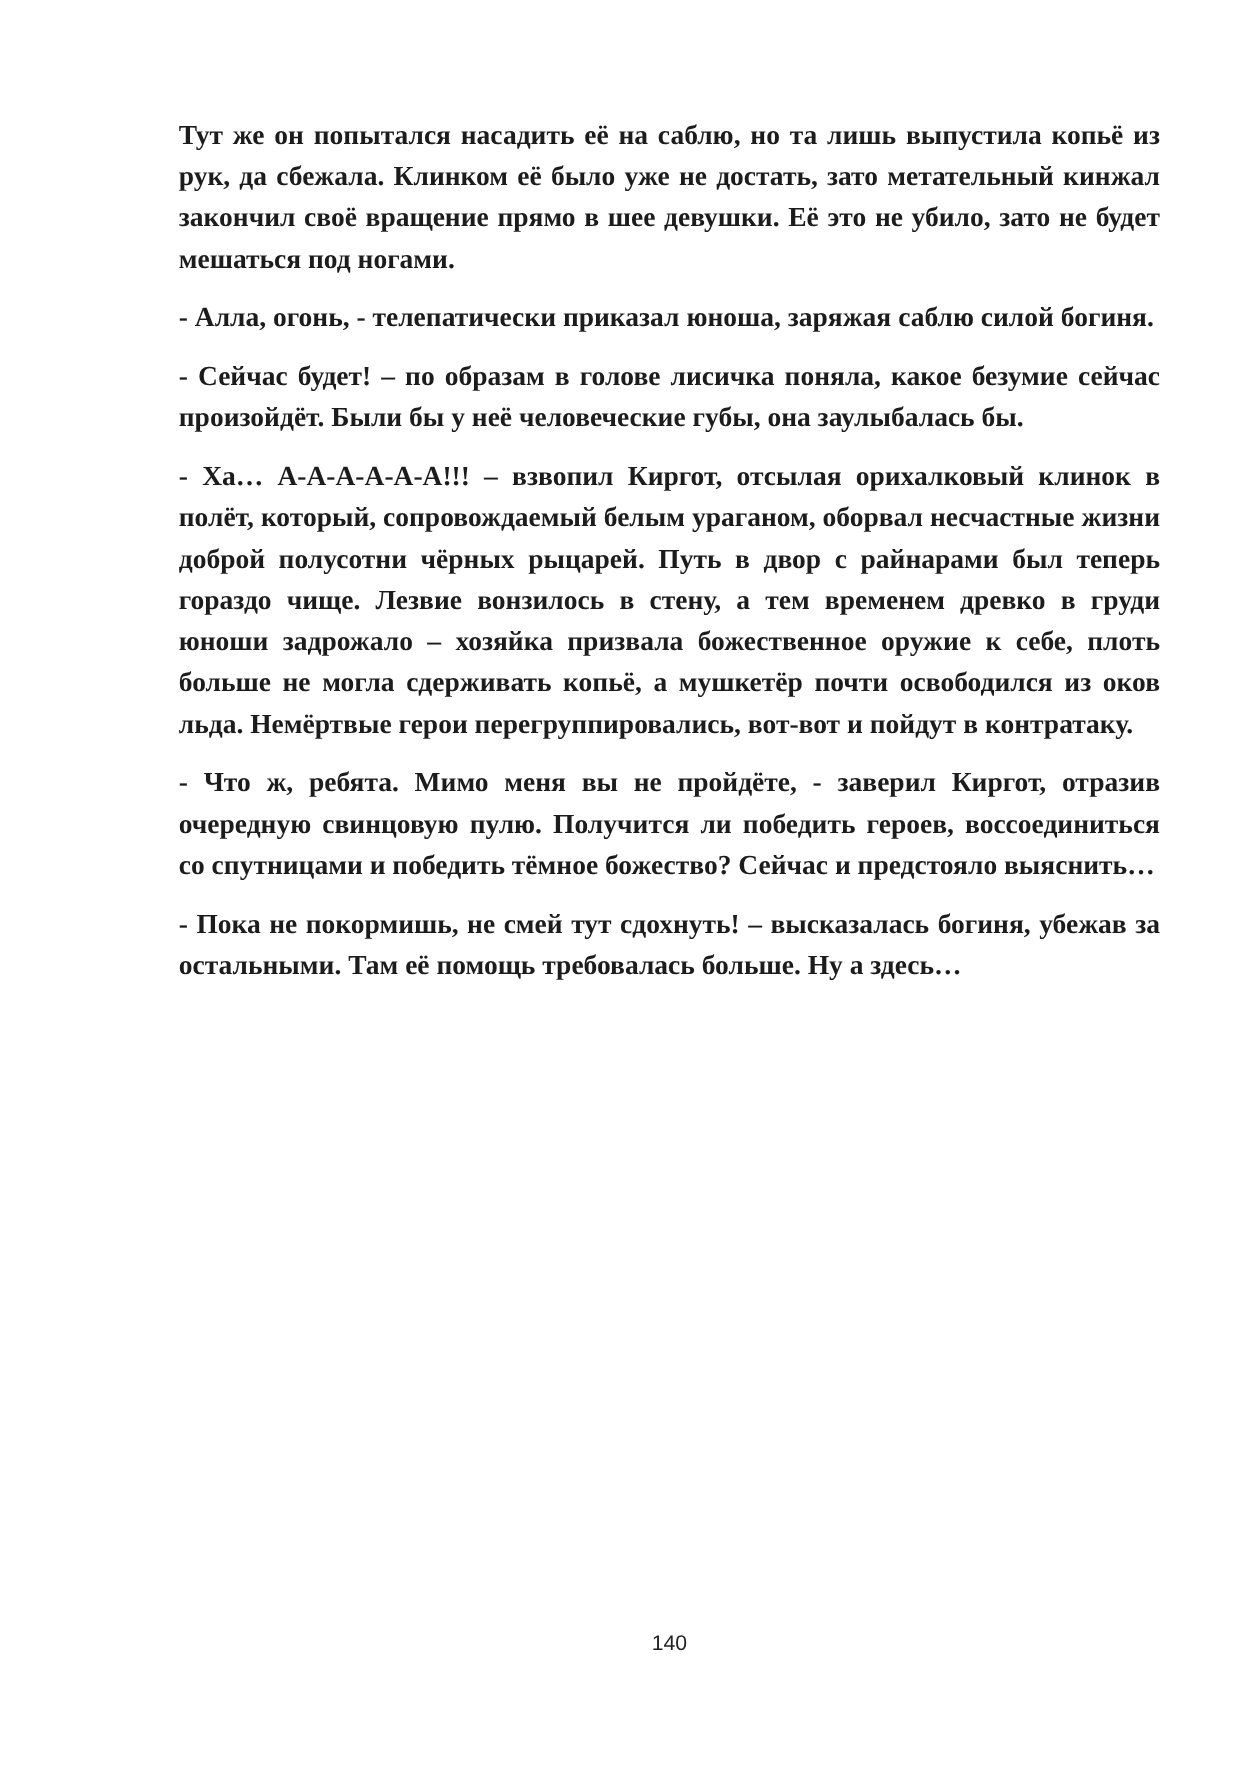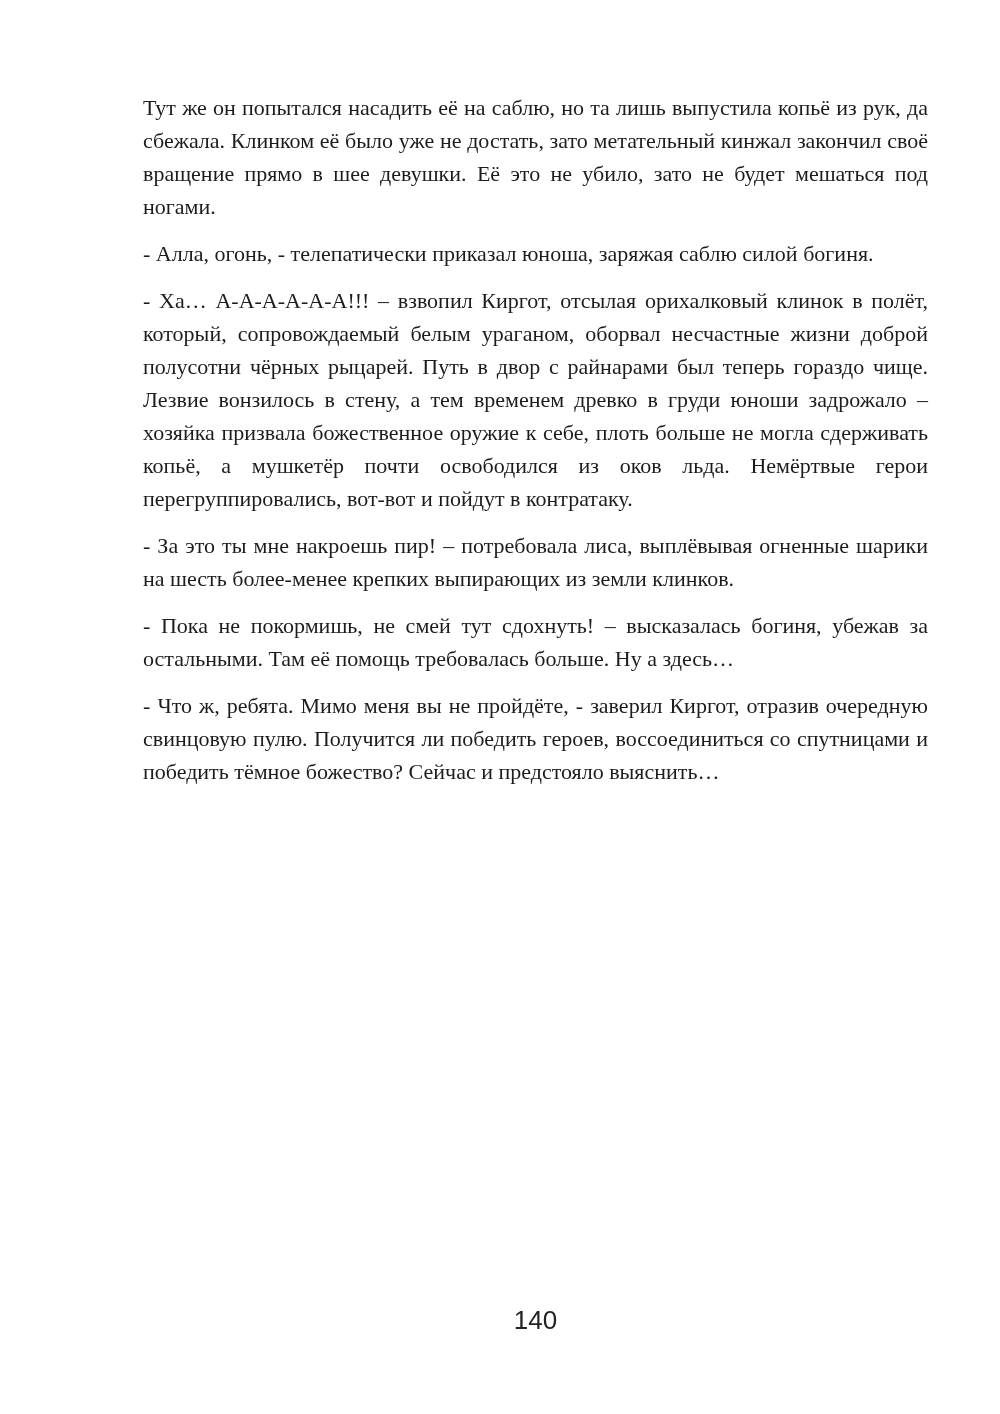--- a/index.html
+++ b/index.html
@@ -22,45 +22,46 @@
     font-family: "Liberation Serif", serif;
     font-size: 22px;
     line-height: 33px;
     color: #1c1c1c;
     text-align: justify;
     text-align-last: left;
   }
   .text-block p {
     margin: 0 0 14px 0;
     padding: 0;
+    font-weight: bold;
   }
   .footer {
     position: absolute;
     top: 1305px;
     left: 143px;
     width: 785px;
     text-align: center;
   }
   .page-number {
     font-family: "Liberation Sans", sans-serif;
-    font-size: 26px;
+    font-size: 17px;
     color: #222222;
   }
 </style>
 </head>
 <body>
 
 <div class="page">
 
   <div class="text-block">
     <p>Тут же он попытался насадить её на саблю, но та лишь выпустила копьё из рук, да сбежала. Клинком её было уже не достать, зато метательный кинжал закончил своё вращение прямо в шее девушки. Её это не убило, зато не будет мешаться под ногами.</p>
     <p>- Алла, огонь, - телепатически приказал юноша, заряжая саблю силой богиня.</p>
+    <p>- Сейчас будет! – по образам в голове лисичка поняла, какое безумие сейчас произойдёт. Были бы у неё человеческие губы, она заулыбалась бы.</p>
     <p>- Ха… А-А-А-А-А-А!!! – взвопил Киргот, отсылая орихалковый клинок в полёт, который, сопровождаемый белым ураганом, оборвал несчастные жизни доброй полусотни чёрных рыцарей. Путь в двор с райнарами был теперь гораздо чище. Лезвие вонзилось в стену, а тем временем древко в груди юноши задрожало – хозяйка призвала божественное оружие к себе, плоть больше не могла сдерживать копьё, а мушкетёр почти освободился из оков льда. Немёртвые герои перегруппировались, вот-вот и пойдут в контратаку.</p>
-    <p>- За это ты мне накроешь пир! – потребовала лиса, выплёвывая огненные шарики на шесть более-менее крепких выпирающих из земли клинков.</p>
+    <p>- Что ж, ребята. Мимо меня вы не пройдёте, - заверил Киргот, отразив очередную свинцовую пулю. Получится ли победить героев, воссоединиться со спутницами и победить тёмное божество? Сейчас и предстояло выяснить…</p>
     <p>- Пока не покормишь, не смей тут сдохнуть! – высказалась богиня, убежав за остальными. Там её помощь требовалась больше. Ну а здесь…</p>
-    <p>- Что ж, ребята. Мимо меня вы не пройдёте, - заверил Киргот, отразив очередную свинцовую пулю. Получится ли победить героев, воссоединиться со спутницами и победить тёмное божество? Сейчас и предстояло выяснить…</p>
   </div>
 
   <div class="footer">
     <span class="page-number">140</span>
   </div>
 
 </div>
 
 </body></html>

